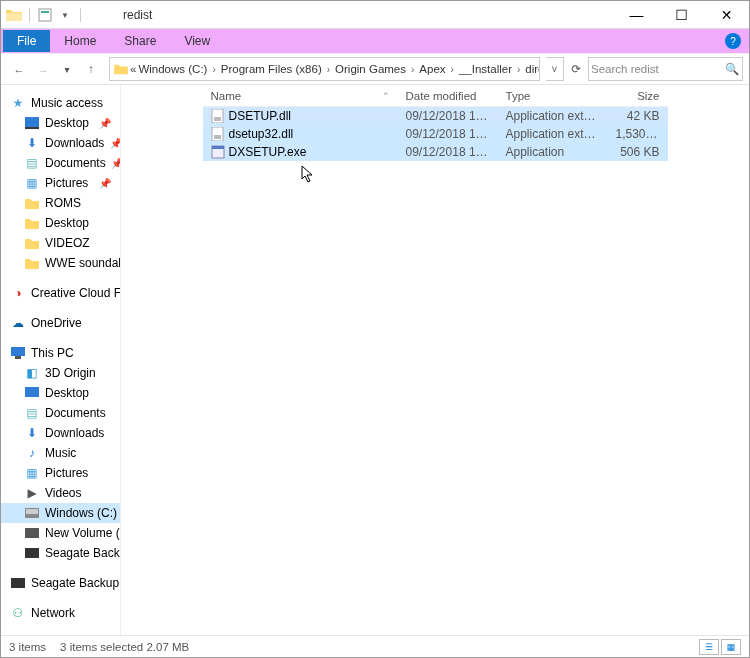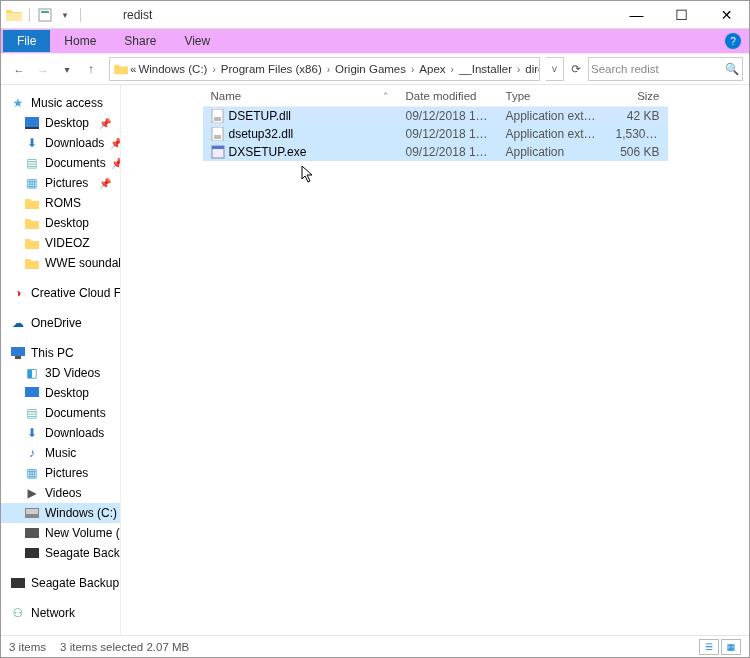--- a/index.html
+++ b/index.html
@@ -226,21 +226,21 @@
           <span class="sicon">
             <svg width="14" height="12">
               <rect width="14" height="9" fill="#2e7cd6"></rect>
               <rect x="4" y="9" width="6" height="3" fill="#555"></rect>
             </svg>
           </span>
           <span>This PC</span>
         </div>
       <div class="side-item child">
           <span class="sicon" style="color:#2e9bd6;">◧</span>
-          <span>3D Videos</span>
+          <span>3D Origin</span>
         </div>
       <div class="side-item child">
           <span class="sicon">
             <svg width="14" height="12">
               <rect width="14" height="10" fill="#2e7cd6"></rect>
             </svg>
           </span>
           <span>Desktop</span>
         </div>
       <div class="side-item child">

